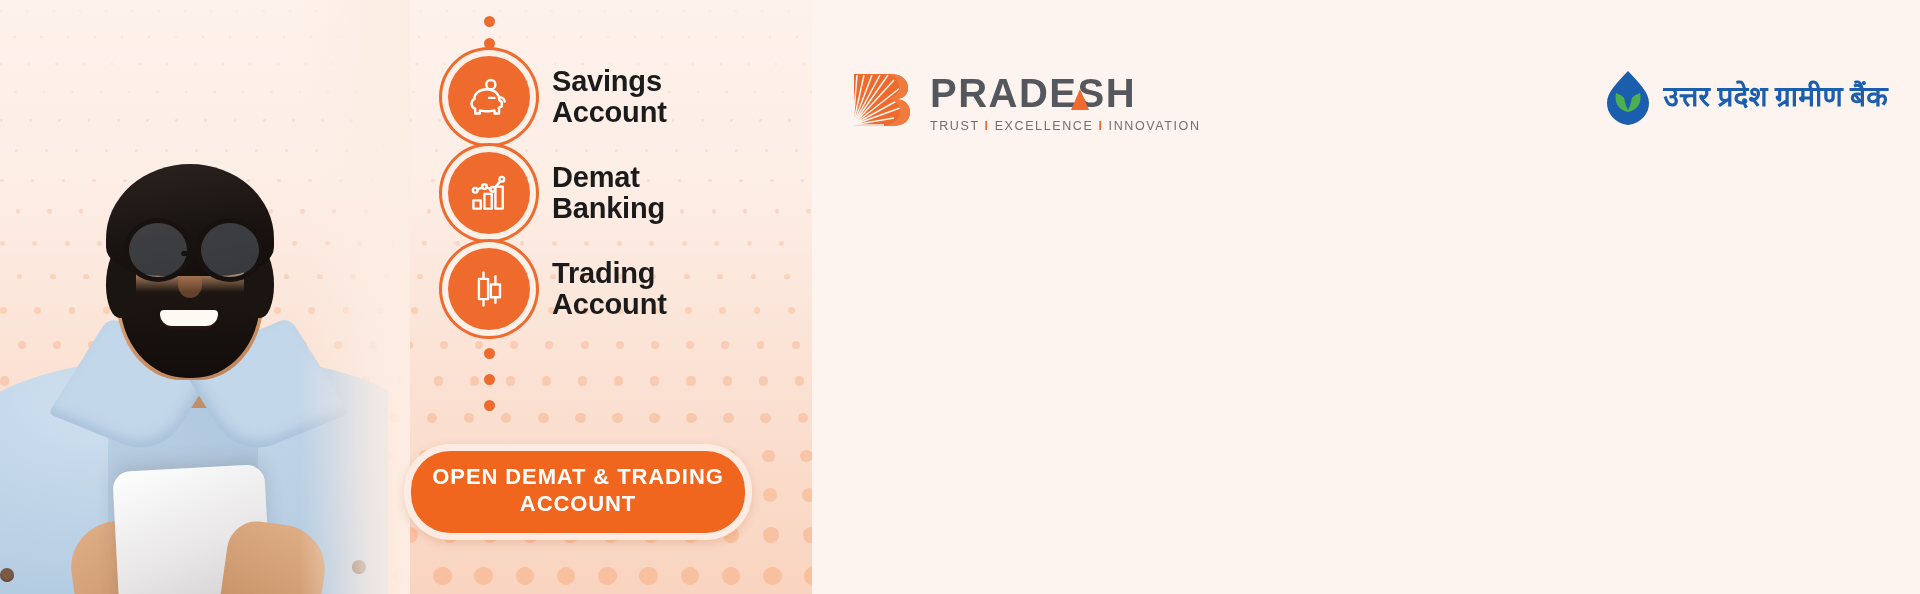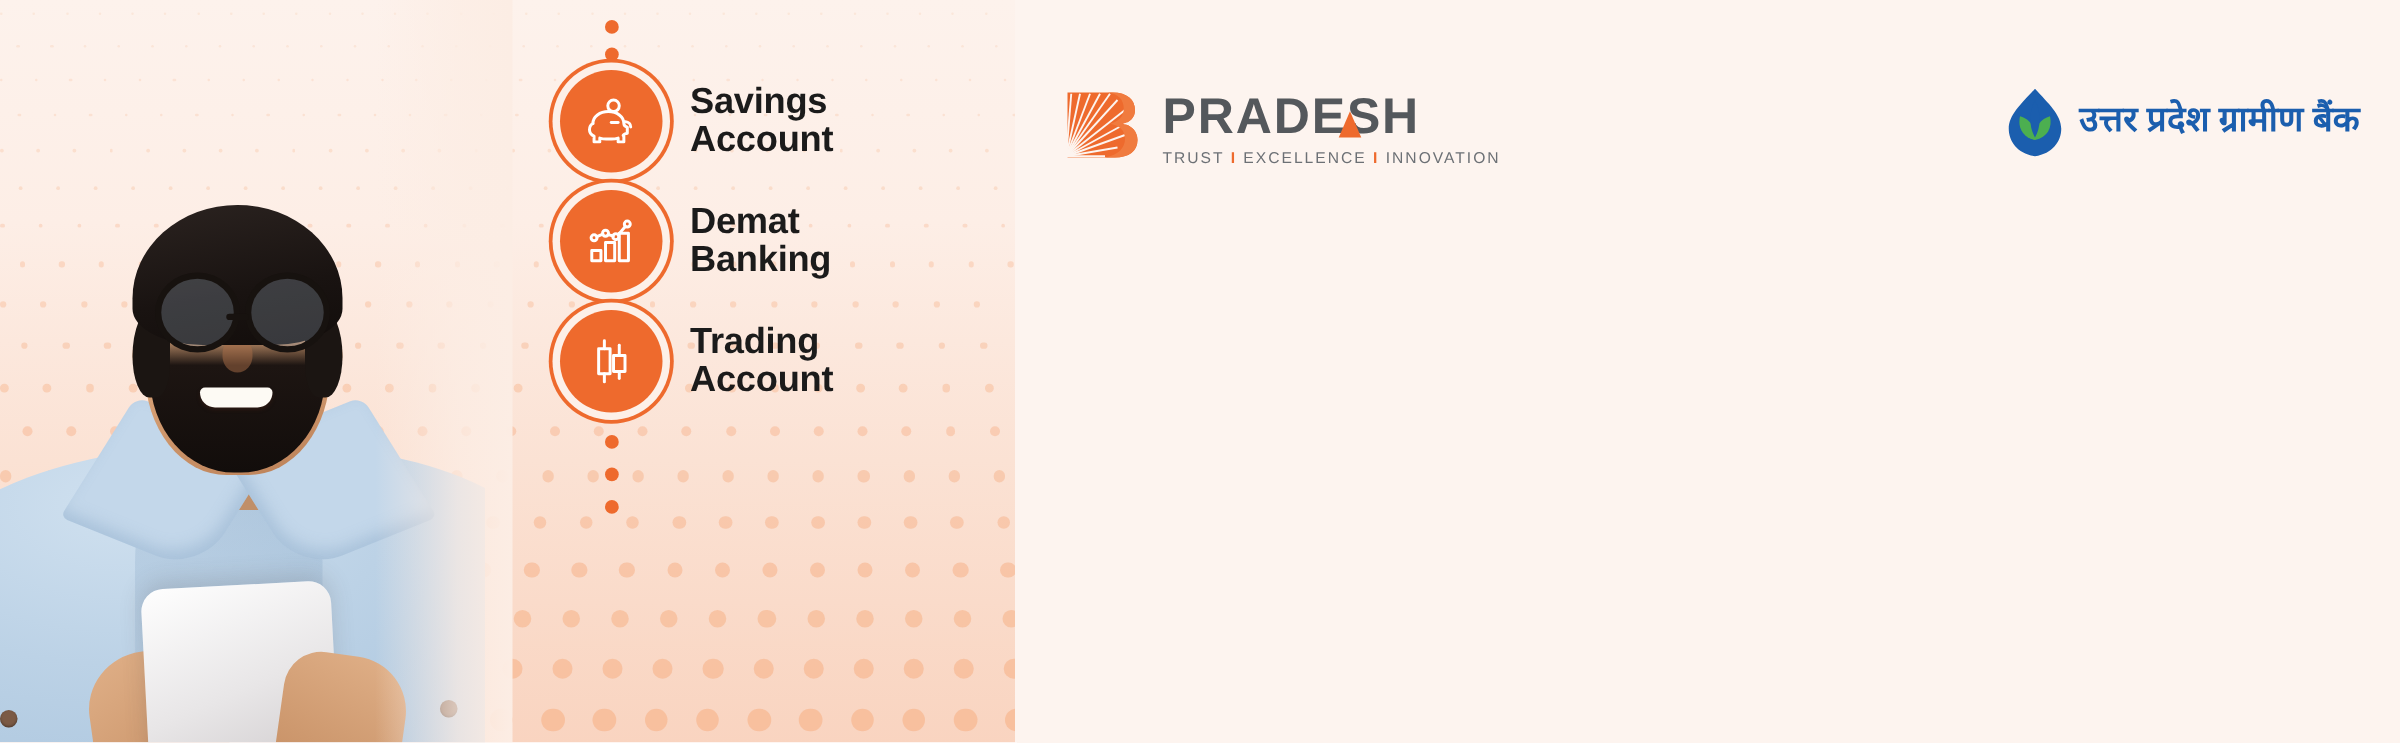--- a/index.html
+++ b/index.html
@@ -972,20 +972,22 @@
         </div>
         <div class="feature-label">Trading
 Account</div>
       </div>
 
       <div class="chain-dot" style="left:36px; top:348px;"></div>
       <div class="chain-dot" style="left:36px; top:374px;"></div>
       <div class="chain-dot" style="left:36px; top:400px;"></div>
     </div>
 
+    <div id="cta-button">OPEN DEMAT &amp; TRADING
+ACCOUNT</div>
   </div>
 
   <div id="right-panel">
 
     <div id="bobcaps-logo">
       <span id="bobcaps-mark">
         <svg width="64" height="62" viewBox="0 0 64 62">
           <path d="M4 6 H40 C52 6 58 12 58 20 C58 26 54 30 48 31 C55 32 60 37 60 44 C60 53 53 58 42 58 H4 Z" fill="#ee6a2d"></path>
           <g stroke="#fdf4ef" stroke-width="1.5" fill="none">
             <path d="M3 57 L38 7"></path>

